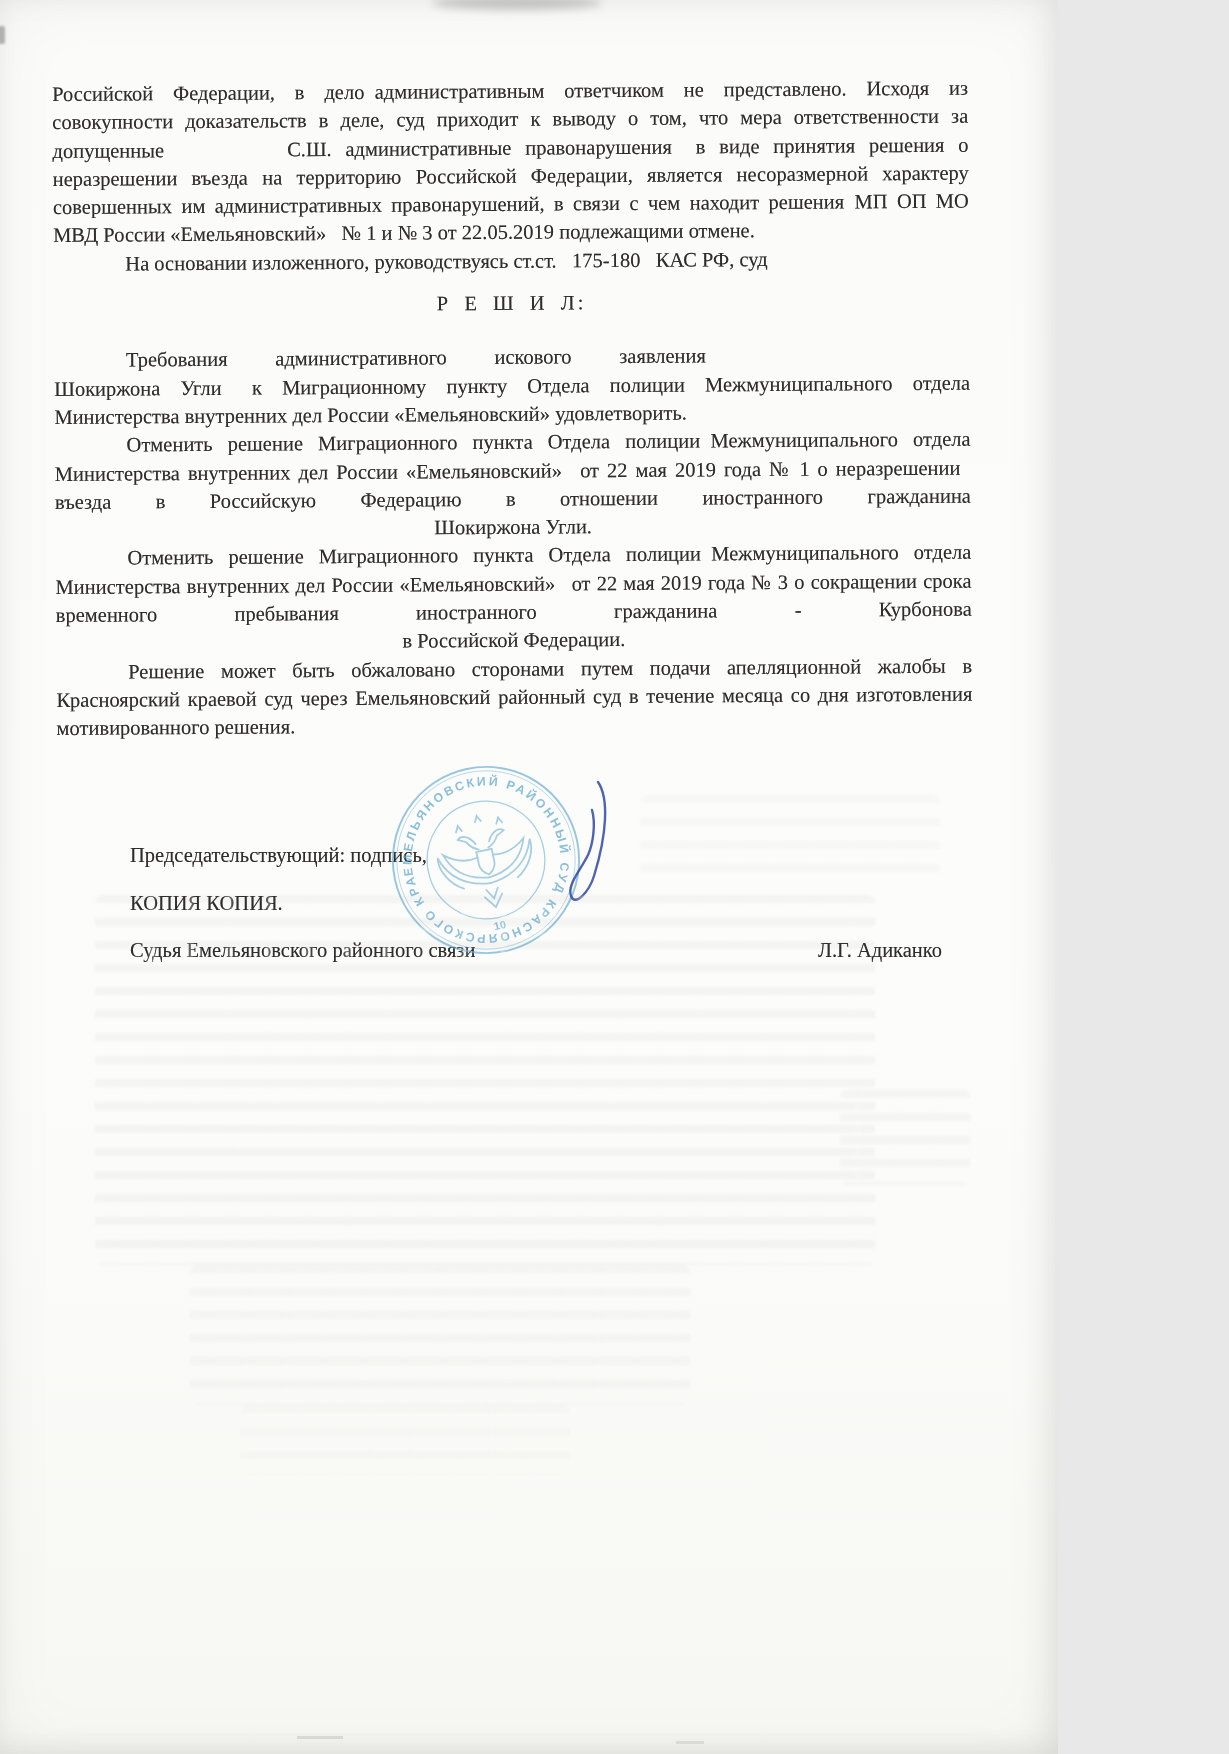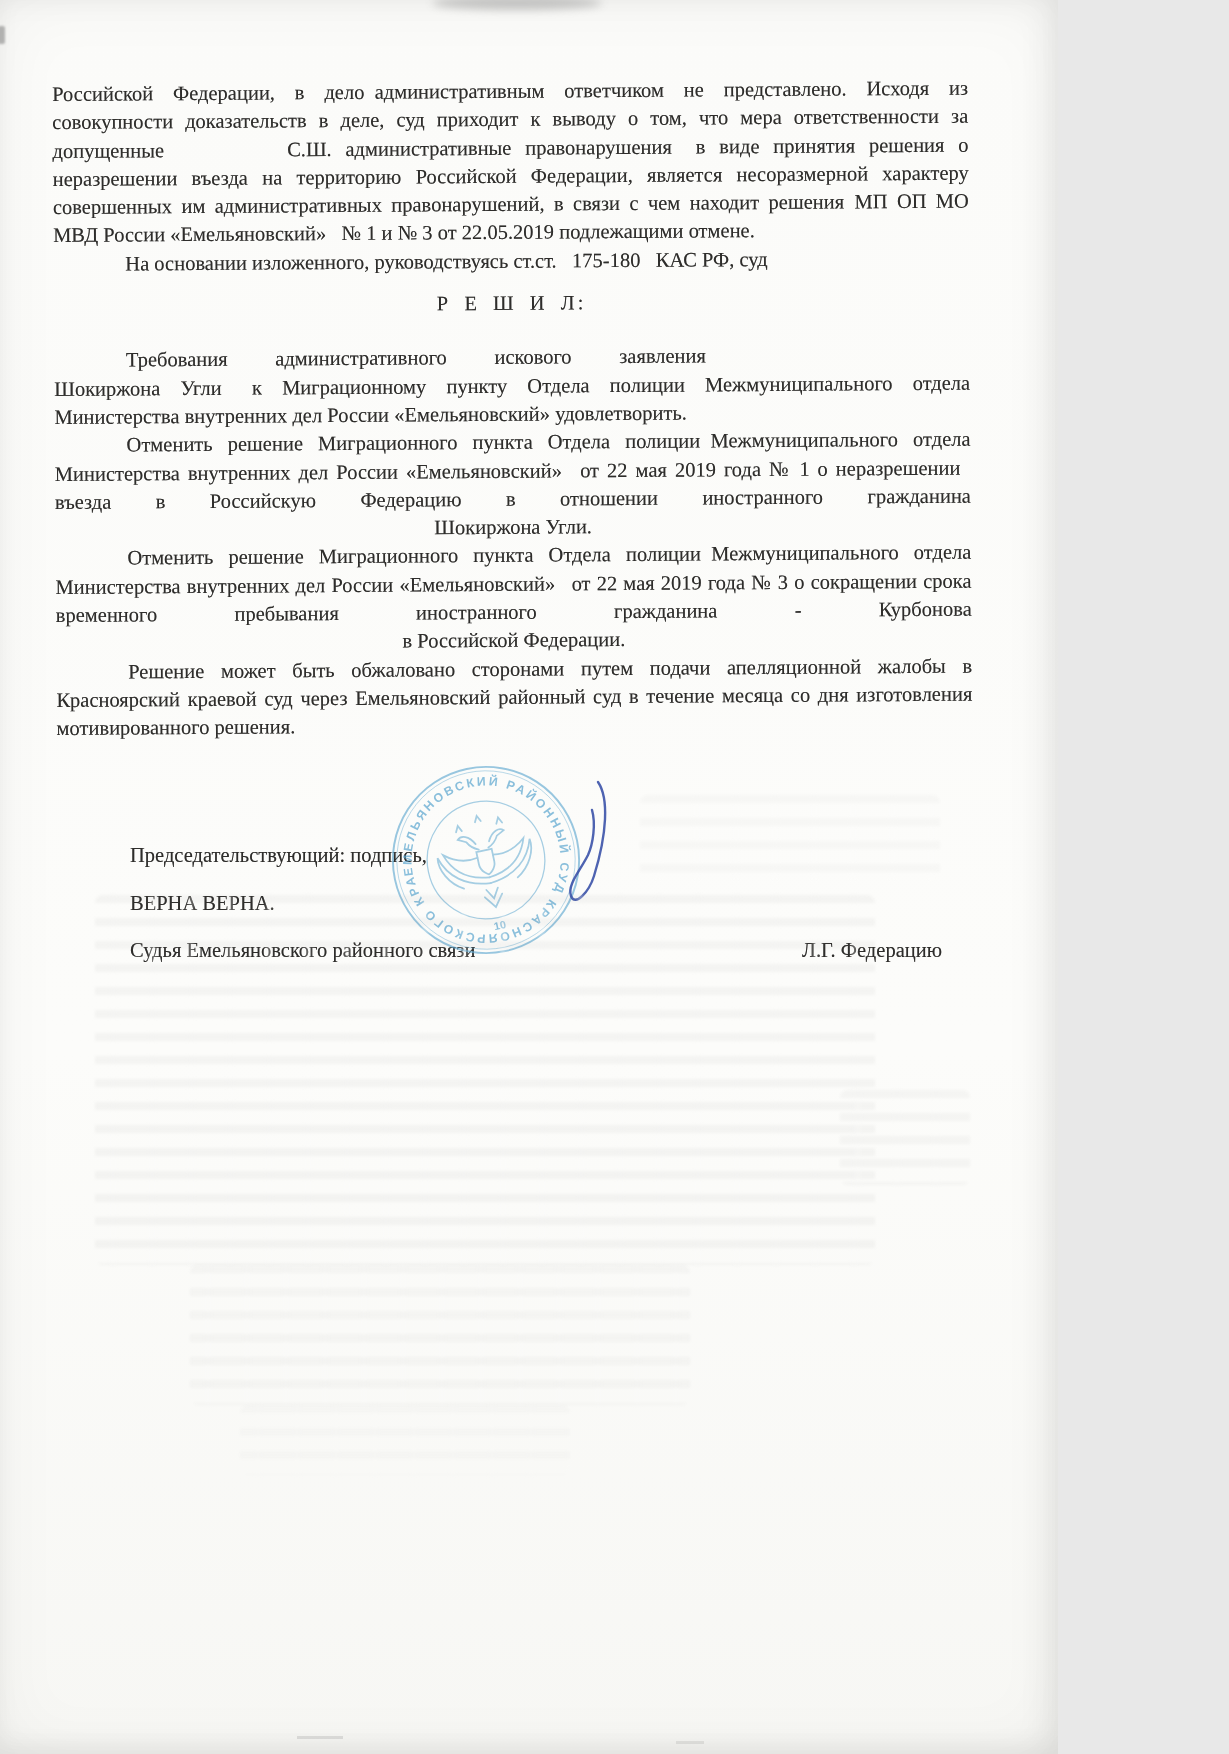--- a/index.html
+++ b/index.html
@@ -80,24 +80,24 @@
     <p>Шокиржона Угли  к Миграционному пункту Отдела полиции Межмуниципального отдела Министерства внутренних дел России «Емельяновский» удовлетворить.</p>
     <p class="indent just-all">Отменить решение Миграционного пункта Отдела полиции Межмуниципального отдела Министерства внутренних дел России «Емельяновский»  от 22 мая 2019 года № 1 о неразрешении  въезда в Российскую Федерацию в отношении иностранного гражданина</p>
     <p class="center-line">Шокиржона Угли.</p>
     <p class="indent just-all">Отменить решение Миграционного пункта Отдела полиции Межмуниципального отдела Министерства внутренних дел России «Емельяновский»  от 22 мая 2019 года № 3 о сокращении срока временного пребывания иностранного гражданина - Курбонова</p>
     <p class="center-line">в Российской Федерации.</p>
     <p class="indent">Решение может быть обжаловано сторонами путем подачи апелляционной жалобы в Красноярский краевой суд через Емельяновский районный суд в течение месяца со дня изготовления мотивированного решения.</p>
   </div>
 
   <div class="sig-block">
     <div>Председательствующий: подпись,</div>
-    <div>ВЕРНА ВЕРНА.</div>
+    <div>КОПИЯ КОПИЯ.</div>
     <div class="sig-row">
       <span>Судья Емельяновского районного связи</span>
-      <span>Л.Г. Федерацию</span>
+      <span>Л.Г. Адиканко</span>
     </div>
   </div>
 
   <svg class="stamp" width="196" height="200" viewBox="0 0 200 200">
     <g transform="rotate(-12 100 100)">
       <circle cx="100" cy="100" r="95" fill="none" stroke="#5fa8d0" stroke-width="2" opacity="0.75"></circle>
       <circle cx="100" cy="100" r="91" fill="none" stroke="#5fa8d0" stroke-width="0.8" opacity="0.6"></circle>
       <circle cx="100" cy="100" r="60" fill="none" stroke="#5fa8d0" stroke-width="1.3" opacity="0.65"></circle>
       <defs>
         <path id="ringpath" d="M 100,100 m -76,0 a 76,76 0 1,1 152,0 a 76,76 0 1,1 -152,0"></path>

